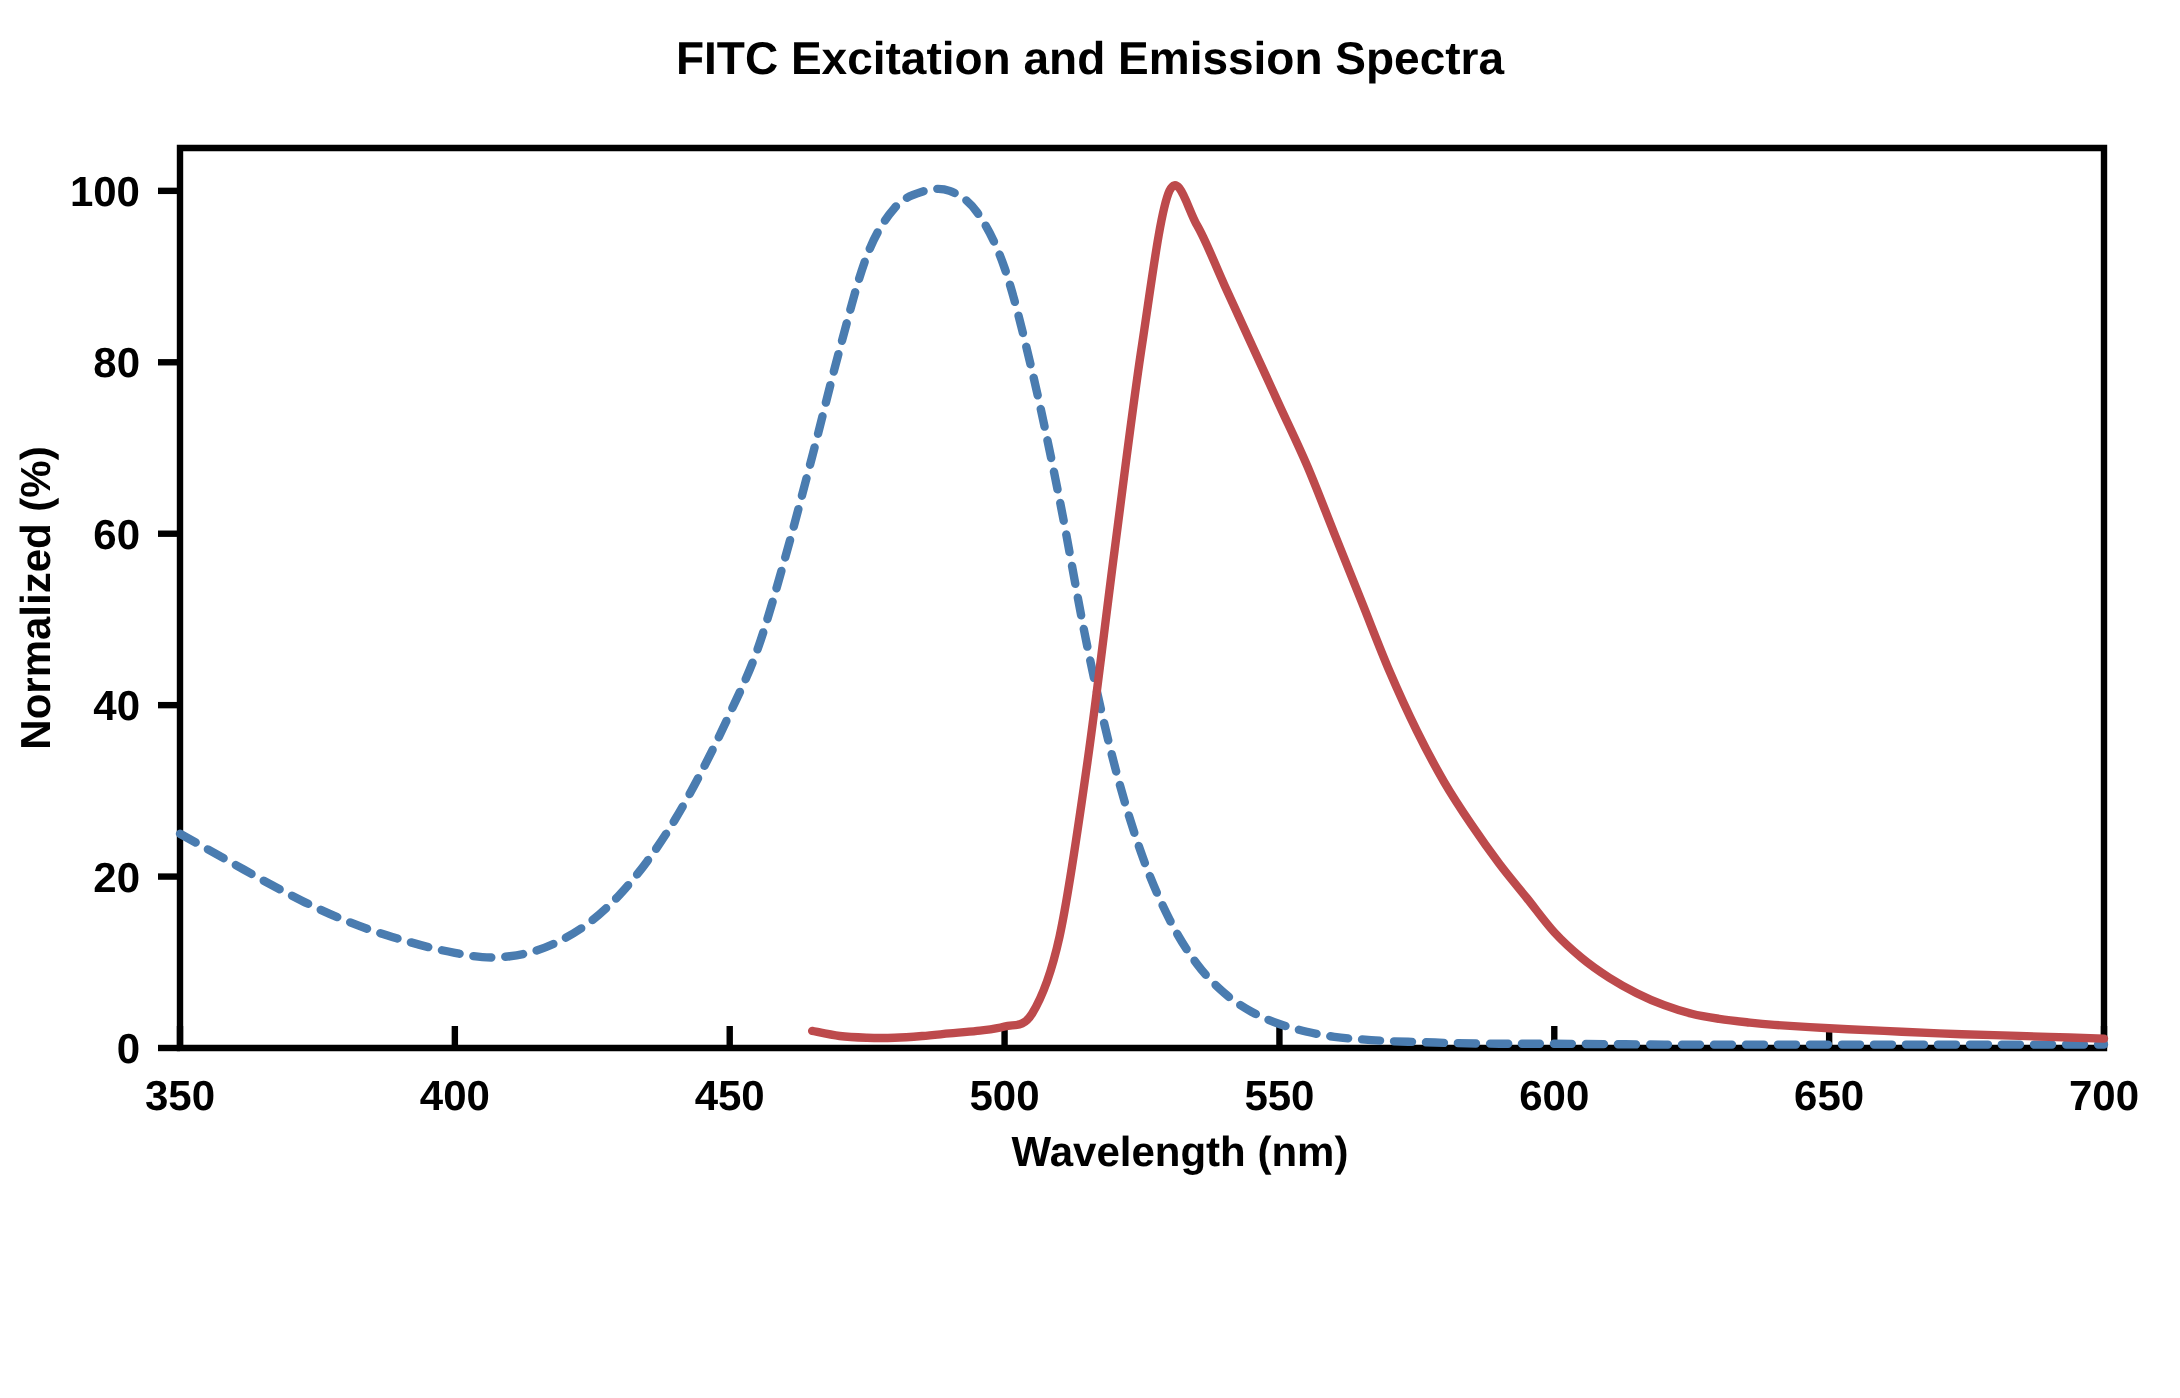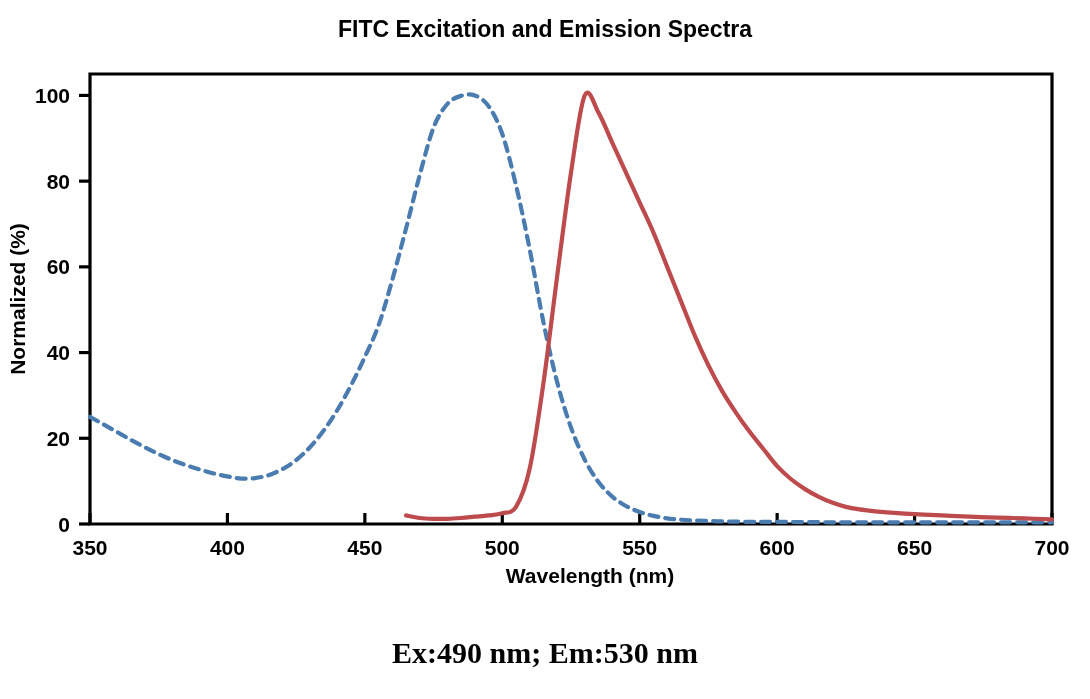--- a/index.html
+++ b/index.html
@@ -104,15 +104,14 @@
         <text x="70" y="102.92857142857144" text-anchor="end" class="tick-label">100</text>
       </g>
     <g id="series-group">
         <path d="M 90.00 416.86 C 92.29 418.14, 99.16 422.00, 103.74 424.57 C 108.32 427.14, 112.90 429.71, 117.49 432.29 C 122.07 434.86, 126.65 437.50, 131.23 440.00 C 135.81 442.50, 140.39 444.93, 144.97 447.29 C 149.55 449.64, 154.13 452.00, 158.71 454.14 C 163.30 456.29, 167.88 458.29, 172.46 460.14 C 177.04 462.00, 181.62 463.71, 186.20 465.29 C 190.78 466.86, 195.36 468.21, 199.94 469.57 C 204.52 470.93, 209.10 472.29, 213.69 473.43 C 218.27 474.57, 222.85 475.57, 227.43 476.43 C 232.01 477.29, 236.59 478.29, 241.17 478.57 C 245.75 478.86, 250.33 478.71, 254.91 478.14 C 259.50 477.57, 264.08 476.64, 268.66 475.14 C 273.24 473.64, 277.82 471.64, 282.40 469.14 C 286.98 466.64, 291.56 463.79, 296.14 460.14 C 300.72 456.50, 305.30 452.21, 309.89 447.29 C 314.47 442.36, 319.05 436.79, 323.63 430.57 C 328.21 424.36, 332.79 417.57, 337.37 410.00 C 341.95 402.43, 346.53 394.00, 351.11 385.14 C 355.70 376.29, 360.28 366.86, 364.86 356.86 C 369.44 346.86, 374.02 338.00, 378.60 325.14 C 383.18 312.29, 387.76 295.86, 392.34 279.71 C 396.92 263.57, 401.50 245.79, 406.09 228.29 C 410.67 210.79, 415.25 191.50, 419.83 174.71 C 424.41 157.93, 428.99 139.36, 433.57 127.57 C 438.15 115.79, 442.73 109.29, 447.31 104.00 C 451.90 98.71, 456.48 97.29, 461.06 95.86 C 465.64 94.43, 470.22 93.71, 474.80 95.43 C 479.38 97.14, 483.96 99.71, 488.54 106.14 C 493.12 112.57, 497.70 120.79, 502.29 134.00 C 506.87 147.21, 511.45 166.14, 516.03 185.43 C 520.61 204.71, 525.19 226.86, 529.77 249.71 C 534.35 272.57, 538.93 300.43, 543.51 322.57 C 548.10 344.71, 552.68 365.07, 557.26 382.57 C 561.84 400.07, 566.42 414.71, 571.00 427.57 C 575.58 440.43, 580.16 450.64, 584.74 459.71 C 589.32 468.79, 593.90 475.86, 598.49 482.00 C 603.07 488.14, 607.65 492.57, 612.23 496.57 C 616.81 500.57, 621.39 503.43, 625.97 506.00 C 630.55 508.57, 635.13 510.36, 639.71 512.00 C 644.30 513.64, 648.88 514.79, 653.46 515.86 C 658.04 516.93, 662.62 517.79, 667.20 518.43 C 671.78 519.07, 676.36 519.36, 680.94 519.71 C 685.52 520.07, 690.10 520.36, 694.69 520.57 C 699.27 520.79, 703.85 520.86, 708.43 521.00 C 713.01 521.14, 715.30 521.29, 722.17 521.43 C 729.04 521.57, 740.50 521.79, 749.66 521.86 C 758.82 521.93, 763.40 521.79, 777.14 521.86 C 790.89 521.93, 813.79 522.21, 832.11 522.29 C 850.44 522.36, 868.76 522.29, 887.09 522.29 C 905.41 522.29, 923.73 522.29, 942.06 522.29 C 960.38 522.29, 978.70 522.29, 997.03 522.29 C 1015.35 522.29, 1042.84 522.29, 1052.00 522.29" stroke="#4a7cb0" stroke-width="4.2" class="series-line" stroke-dasharray="9,7"></path>
         <path d="M 406.09 515.43 C 408.38 515.86, 415.25 517.43, 419.83 518.00 C 424.41 518.57, 428.99 518.71, 433.57 518.86 C 438.15 519.00, 442.73 519.00, 447.31 518.86 C 451.90 518.71, 456.48 518.36, 461.06 518.00 C 465.64 517.64, 470.22 517.14, 474.80 516.71 C 479.38 516.29, 483.96 516.00, 488.54 515.43 C 493.12 514.86, 497.70 514.71, 502.29 513.29 C 506.87 511.86, 511.45 514.36, 516.03 506.86 C 520.61 499.36, 525.19 489.00, 529.77 468.29 C 534.35 447.57, 538.93 414.71, 543.51 382.57 C 548.10 350.43, 552.68 310.43, 557.26 275.43 C 561.84 240.43, 566.42 202.57, 571.00 172.57 C 575.58 142.57, 580.16 105.43, 584.74 95.43 C 589.32 85.43, 593.90 104.71, 598.49 112.57 C 603.07 120.43, 607.65 132.57, 612.23 142.57 C 616.81 152.57, 621.39 162.57, 625.97 172.57 C 630.55 182.57, 635.13 192.57, 639.71 202.57 C 644.30 212.57, 648.88 221.86, 653.46 232.57 C 658.04 243.29, 662.62 255.43, 667.20 266.86 C 671.78 278.29, 676.36 289.71, 680.94 301.14 C 685.52 312.57, 690.10 324.71, 694.69 335.43 C 699.27 346.14, 703.85 356.14, 708.43 365.43 C 713.01 374.71, 717.59 383.29, 722.17 391.14 C 726.75 399.00, 731.33 405.79, 735.91 412.57 C 740.50 419.36, 745.08 425.79, 749.66 431.86 C 754.24 437.93, 758.82 443.29, 763.40 449.00 C 767.98 454.71, 772.56 461.14, 777.14 466.14 C 781.72 471.14, 786.30 475.21, 790.89 479.00 C 795.47 482.79, 800.05 485.93, 804.63 488.86 C 809.21 491.79, 813.79 494.29, 818.37 496.57 C 822.95 498.86, 827.53 500.86, 832.11 502.57 C 836.70 504.29, 841.28 505.71, 845.86 506.86 C 850.44 508.00, 855.02 508.71, 859.60 509.43 C 864.18 510.14, 868.76 510.64, 873.34 511.14 C 877.92 511.64, 880.21 511.93, 887.09 512.43 C 893.96 512.93, 905.41 513.64, 914.57 514.14 C 923.73 514.64, 932.90 515.00, 942.06 515.43 C 951.22 515.86, 960.38 516.36, 969.54 516.71 C 978.70 517.07, 987.87 517.29, 997.03 517.57 C 1006.19 517.86, 1015.35 518.14, 1024.51 518.43 C 1033.68 518.71, 1047.42 519.14, 1052.00 519.29" stroke="#bd4a4c" stroke-width="4.2" class="series-line"></path>
       </g>
     <text id="x-axis-title" class="axis-title" text-anchor="middle" x="590" y="583">Wavelength (nm)</text>
     <text id="y-axis-title" class="axis-title" text-anchor="middle" x="25" y="299" transform="rotate(-90 25 299)">Normalized (%)</text>
   </svg>
 
-  <div id="figure-caption">Ex:490 nm; Em:530 nm</div>
 
 </div>
 
 </body></html>

